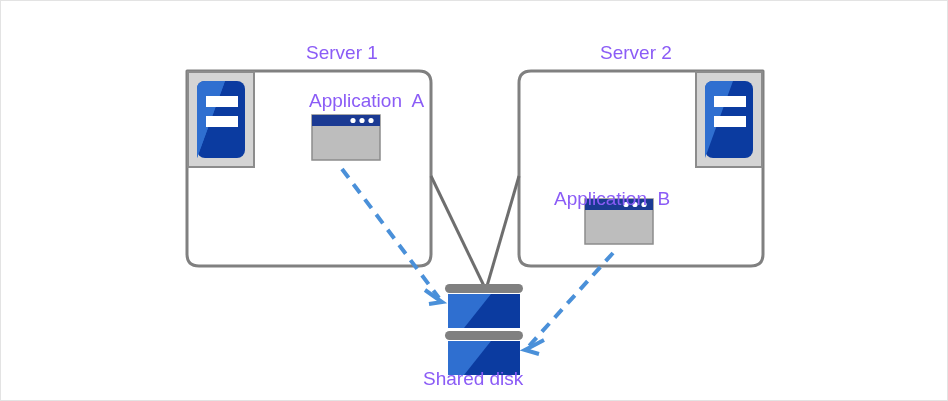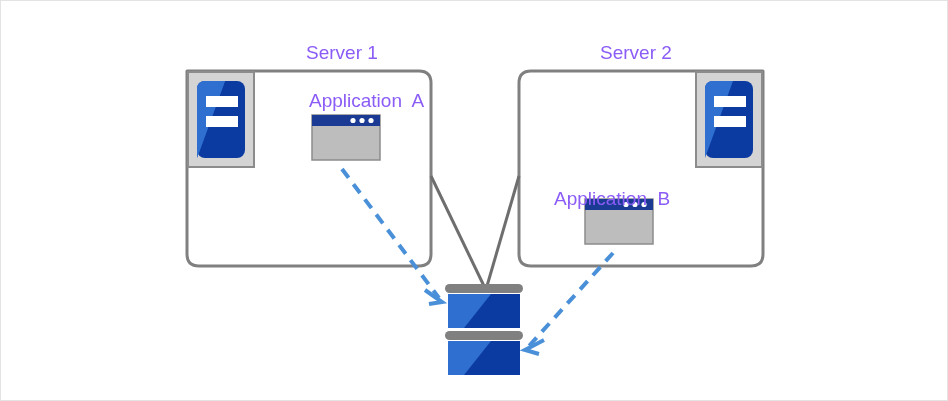--- a/index.html
+++ b/index.html
@@ -104,14 +104,15 @@
   </svg>
 
   <div class="lbl" id="server1-title">Server 1</div>
 
   <div class="lbl" id="server2-title">Server 2</div>
 
   <div class="lbl" id="app-a-label">Application  A</div>
 
   <div class="lbl" id="app-b-label">Application  B</div>
 
+  <div class="lbl" id="disk-label">Shared disk</div>
 
 </div>
 
 </body></html>

